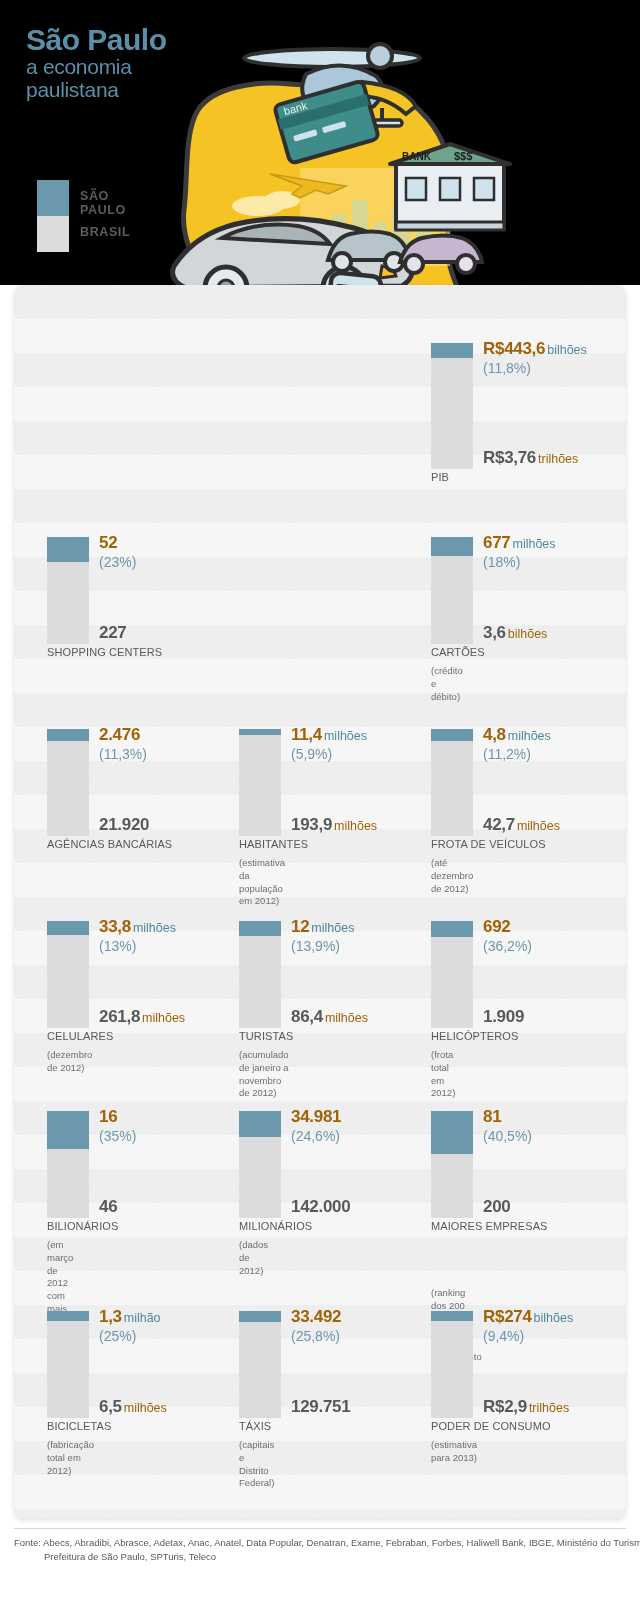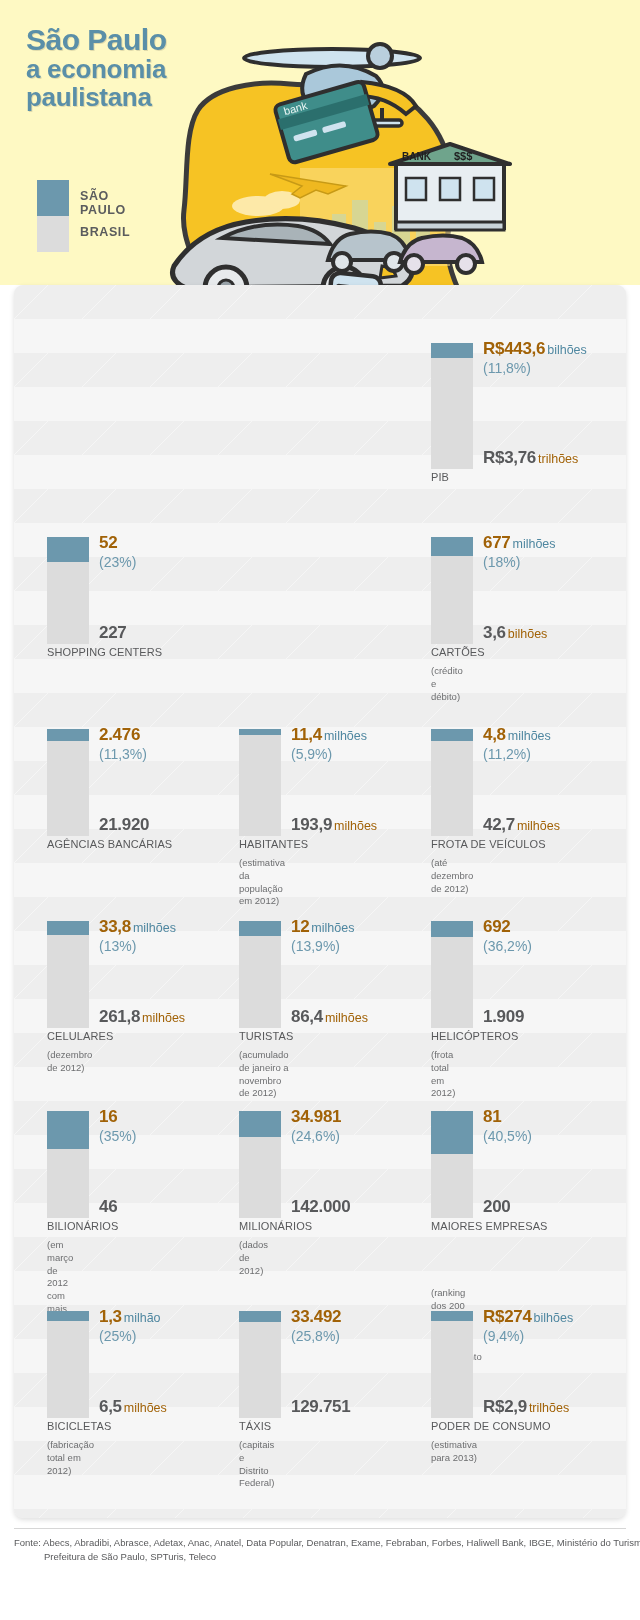--- a/index.html
+++ b/index.html
@@ -9,30 +9,30 @@
     background: #ffffff;
     font-family: "Liberation Sans", sans-serif;
     position: relative;
     overflow: hidden;
     color: #58595b;
   }
 
   
   .header {
     position: absolute; left: 0; top: 0; width: 640px; height: 285px;
-    background: #fef9c3;
+    background: #000000;
   }
   .title-block { position: absolute; left: 26px; top: 24px; }
   .title-main {
     font-size: 30px; font-weight: bold; color: #5a8fa8;
     letter-spacing: -0.5px; line-height: 1.04;
     text-shadow: 1px 1px 0 rgba(0,0,0,0.12);
   }
   .title-sub {
-    font-size: 26px; font-weight: bold; color: #5a8fa8;
+    font-size: 21px; font-weight: normal; color: #5a8fa8;
     letter-spacing: -0.3px; line-height: 1.05; margin-top: 1px;
     text-shadow: 1px 1px 0 rgba(0,0,0,0.12);
   }
 
   .legend { position: absolute; left: 37px; top: 180px; }
   .legend-row { position: relative; height: 36px; }
   .legend-swatch {
     position: absolute; left: 0; width: 32px; height: 36px;
   }
   .legend-swatch.sp { background: #6c98ad; }

